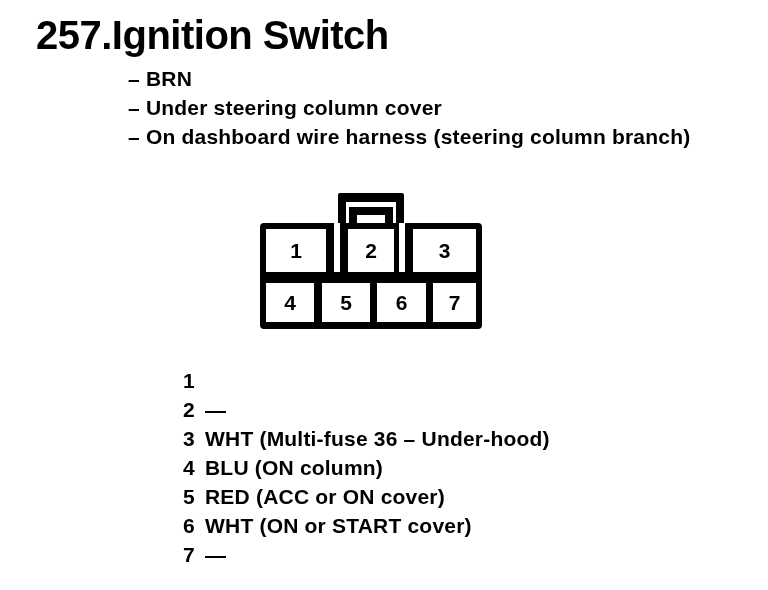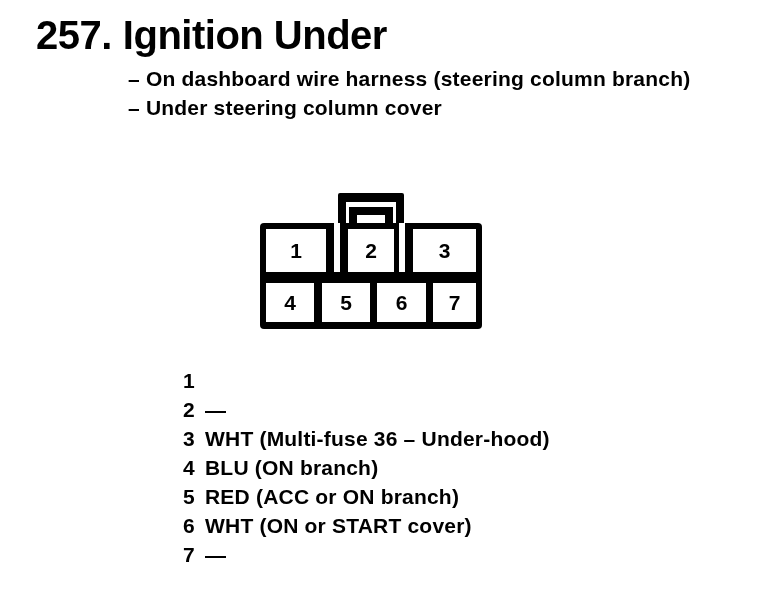--- a/index.html
+++ b/index.html
@@ -8,21 +8,21 @@
     background: #ffffff;
     color: #000000;
     font-family: "Liberation Sans", "DejaVu Sans", sans-serif;
     position: relative;
     overflow: hidden;
   }
 
   
   .heading {
     position: absolute; left: 36px; top: 14px;
-    display: flex; gap: 11px;
+    display: flex; gap: 0;
     font-size: 40px; line-height: 42px; font-weight: bold;
     letter-spacing: -0.5px; white-space: nowrap;
   }
 
   
   .details {
     position: absolute; left: 128px; top: 64px;
     font-size: 21px; line-height: 29px; font-weight: bold;
     letter-spacing: 0.2px; white-space: nowrap;
   }
@@ -60,26 +60,27 @@
   .pin-row { display: flex; }
   .pin-num { flex: none; width: 22px; }
 </style>
 </head>
 <body>
 
 <div class="page">
 
   <div class="heading">
     <span>257.</span>
-    <span>Ignition Under</span>
+    <span>Ignition Switch</span>
   </div>
 
   <div class="details">
+    <div class="detail-line">– BRN</div>
+    <div class="detail-line">– Under steering column cover</div>
     <div class="detail-line">– On dashboard wire harness (steering column branch)</div>
-    <div class="detail-line">– Under steering column cover</div>
   </div>
 
   <div class="connector">
     <div class="cn-box"></div>
     <div class="cn-tab"></div>
     <div class="cn-tab-inner"></div>
     <div class="cn-u"></div>
     <div class="cn-u-inner"></div>
     <div class="slit slit-l"></div>
     <div class="slit slit-r"></div>
@@ -99,25 +100,25 @@
     <div class="pin-row">
       <span class="pin-num">2</span>
       <span class="pin-desc">—</span>
     </div>
     <div class="pin-row">
       <span class="pin-num">3</span>
       <span class="pin-desc">WHT (Multi-fuse 36 – Under-hood)</span>
     </div>
     <div class="pin-row">
       <span class="pin-num">4</span>
-      <span class="pin-desc">BLU (ON branch)</span>
+      <span class="pin-desc">BLU (ON column)</span>
     </div>
     <div class="pin-row">
       <span class="pin-num">5</span>
-      <span class="pin-desc">RED (ACC or ON branch)</span>
+      <span class="pin-desc">RED (ACC or ON cover)</span>
     </div>
     <div class="pin-row">
       <span class="pin-num">6</span>
       <span class="pin-desc">WHT (ON or START cover)</span>
     </div>
     <div class="pin-row">
       <span class="pin-num">7</span>
       <span class="pin-desc">—</span>
     </div>
   </div>

